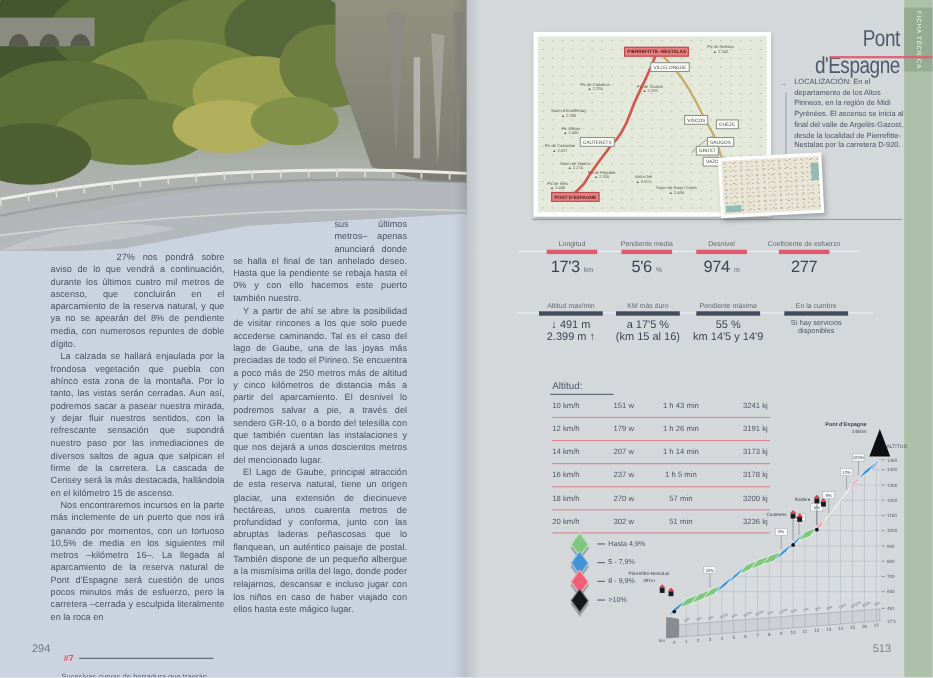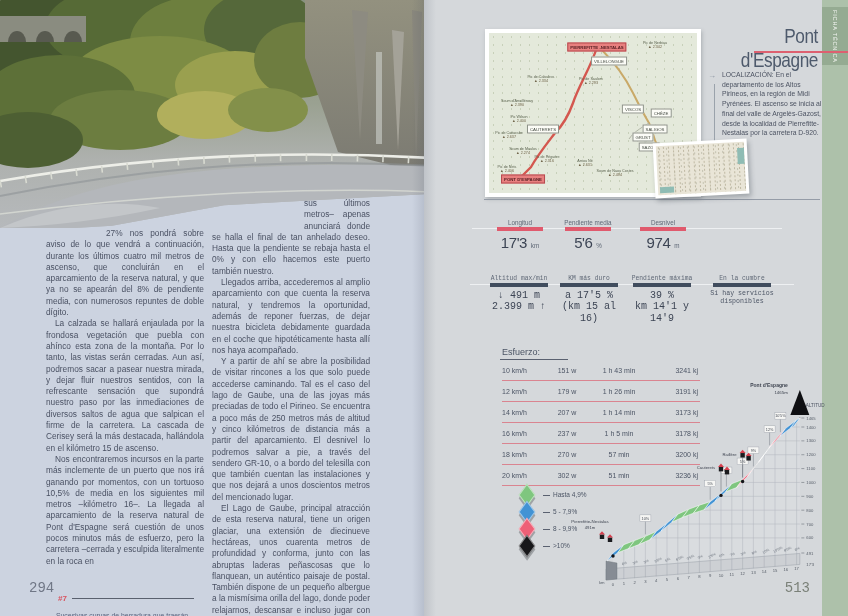--- a/index.html
+++ b/index.html
@@ -23,21 +23,21 @@
   #col2{left:166px;top:0;}
   .col p{margin:0;text-indent:9px;}
   .col p.lead{text-indent:60px;}
   .col p.nolead{text-indent:0;}
   .wrap-spacer{float:left;width:92px;height:23px;}
   .caption{margin-top:26px;width:152px;}
   .cap-head{display:flex;align-items:center;gap:5px;margin-left:12px;}
   .cap-num{color:#d8535f;font-size:8px;font-weight:bold;}
   .cap-line{flex:1;height:1px;background:#59606e;margin-right:4px;}
   .cap-text{margin-top:7px;text-align:center;font-size:6.9px;line-height:9.4px;color:#59637e;}
-  .pagenum{position:absolute;bottom:20px;font-size:14px;color:#707786;z-index:5;font-family:Liberation Mono, monospace;}
+  .pagenum{position:absolute;bottom:20px;font-size:10px;color:#707786;z-index:5;}
   .pn-left{left:29px;}
   .pn-right{right:38px;color:#7a8078;}
 
   
   .band{position:absolute;left:398px;top:0;width:26px;height:616px;background:#adc1aa;z-index:1;}
   .band-tab{position:absolute;left:398px;top:7px;width:26px;height:58px;background:#95ab92;z-index:2;
     display:flex;align-items:center;justify-content:center;}
   .band-tab span{writing-mode:vertical-rl;font-size:5.6px;letter-spacing:.8px;color:#f2f5f0;}
   .title{position:absolute;left:288px;top:24px;width:106px;text-align:right;z-index:3;
     font-size:21px;font-weight:normal;color:#4e5a6c;margin:0;transform:scaleX(.82);transform-origin:100% 50%;
@@ -63,21 +63,21 @@
   .inset{position:absolute;left:230px;top:141px;width:94px;height:55px;background:#fff;padding:3px;
     box-sizing:border-box;transform:rotate(-3deg);box-shadow:2px 3px 5px rgba(40,50,60,.3);z-index:4;}
   .inset-img{position:relative;width:100%;height:100%;background:#e9e5d7;overflow:hidden;
     background-image:radial-gradient(#b9b29b 0.6px,transparent .8px),radial-gradient(#a8a894 .5px,transparent .7px);
     background-size:5px 4px,7px 6px;}
   .inset-img i{position:absolute;background:#8fbcb4;}
   .divider{position:absolute;left:60px;top:199px;width:336px;height:1px;background:#959ca7;z-index:2;}
 
   .statrow{position:absolute;display:flex;z-index:3;}
   #stats1{left:62px;top:210px;width:286px;}
-  #stats2{left:60px;top:266px;width:300px;font-family:Liberation Mono, monospace;}
+  #stats2{left:60px;top:266px;width:300px;}
   .statrow::before{content:"";position:absolute;left:-14px;right:-10px;top:17.5px;height:1.5px;background:#eef0f2;}
   .scell{position:relative;text-align:center;}
   #stats1 .scell{width:68px;}
   #stats1 .scell:last-child{width:82px;}
   #stats2 .scell{width:70px;}
   #stats2 .scell:nth-child(3){width:76px;}
   #stats2 .scell:nth-child(4){width:84px;}
   .shdr{font-size:6.3px;line-height:7.4px;color:#5f6876;height:16px;display:flex;align-items:flex-end;justify-content:center;}
   .sbar{height:3.5px;margin:1px auto 3px;}
   #stats1 .sbar{width:46px;background:#e05a6d;}
@@ -164,21 +164,20 @@
           <div class="cap-head">
             <span class="cap-num">#7</span>
             <span class="cap-line"></span>
           </div>
           <div class="cap-text">Sucesivas curvas de herradura que traerán consigo el primer repunte de desnivel importante –al 10%– lo cual nos permitirá ganar altura.</div>
         </div>
       </div>
       <div class="col" id="col2">
           <div class="wrap-spacer"></div>
           <p class="nolead">sus últimos metros– apenas anunciará donde se halla el final de tan anhelado deseo. Hasta que la pendiente se rebaja hasta el 0% y con ello hacemos este puerto también nuestro.</p>
-          <p>Llegados arriba, accederemos al amplio aparcamiento con que cuenta la reserva natural, y tendremos la oportunidad, además de reponer fuerzas, de dejar nuestra bicicleta debidamente guardada en el coche que hipotéticamente hasta allí nos haya acompañado.</p>
           <p>Y a partir de ahí se abre la posibilidad de visitar rincones a los que solo puede accederse caminando. Tal es el caso del lago de Gaube, una de las joyas más preciadas de todo el Pirineo. Se encuentra a poco más de 250 metros más de altitud y cinco kilómetros de distancia más a partir del aparcamiento. El desnivel lo podremos salvar a pie, a través del sendero GR-10, o a bordo del telesilla con que también cuentan las instalaciones y que nos dejará a unos doscientos metros del mencionado lugar.</p>
           <p>El Lago de Gaube, principal atracción de esta reserva natural, tiene un origen glaciar, una extensión de diecinueve hectáreas, unos cuarenta metros de profundidad y conforma, junto con las abruptas laderas peñascosas que lo flanquean, un auténtico paisaje de postal. También dispone de un pequeño albergue a la mismísima orilla del lago, donde poder relajarnos, descansar e incluso jugar con los niños en caso de haber viajado con ellos hasta este mágico lugar.</p>
         </div>
     </div>
 
     <div class="pagenum pn-left">294</div>
   </section>
 
   <section class="page page-right">
 
@@ -244,50 +243,55 @@
         <div class="scell">
           <div class="shdr">Pendiente media</div>
           <div class="sbar"></div>
           <div class="sval">5'6 <span class="unit">%</span></div>
         </div>
         <div class="scell">
           <div class="shdr">Desnivel</div>
           <div class="sbar"></div>
           <div class="sval">974 <span class="unit">m</span></div>
         </div>
+        <div class="scell">
+          <div class="shdr">Coeficiente de esfuerzo</div>
+          <div class="sbar"></div>
+          <div class="sval">277 <span class="unit"></span></div>
+        </div>
       </div>
     <div class="statrow" id="stats2">
         <div class="scell">
           <div class="shdr">Altitud max/min</div>
           <div class="sbar"></div>
           <div class="vline">↓ 491 m</div>
           <div class="vline">2.399 m ↑</div>
         </div>
         <div class="scell">
           <div class="shdr">KM más duro</div>
           <div class="sbar"></div>
           <div class="vline">a 17'5 %</div>
           <div class="vline">(km 15 al 16)</div>
         </div>
         <div class="scell">
           <div class="shdr">Pendiente máxima</div>
           <div class="sbar"></div>
-          <div class="vline">39 %</div>
-          <div class="vline">km 14'1 y 14'9</div>
+          <div class="vline">55 %</div>
+          <div class="vline">km 14'5 y 14'9</div>
         </div>
         <div class="scell">
           <div class="shdr">En la cumbre</div>
           <div class="sbar"></div>
           <div class="vline">Sí hay servicios</div>
           <div class="vline">disponibles</div>
         </div>
       </div>
 
     <div class="esfuerzo">
-      <div class="esf-title">Esfuerzo:</div>
+      <div class="esf-title">Altitud:</div>
       <div id="esf-rows">
           <div class="erow">
             <span class="c0">10 km/h</span>
             <span class="c1">151 w</span>
             <span class="c2">1 h 43 min</span>
             <span class="c3">3241 kj</span>
           </div>
           <div class="erow">
             <span class="c0">12 km/h</span>
             <span class="c1">179 w</span>

